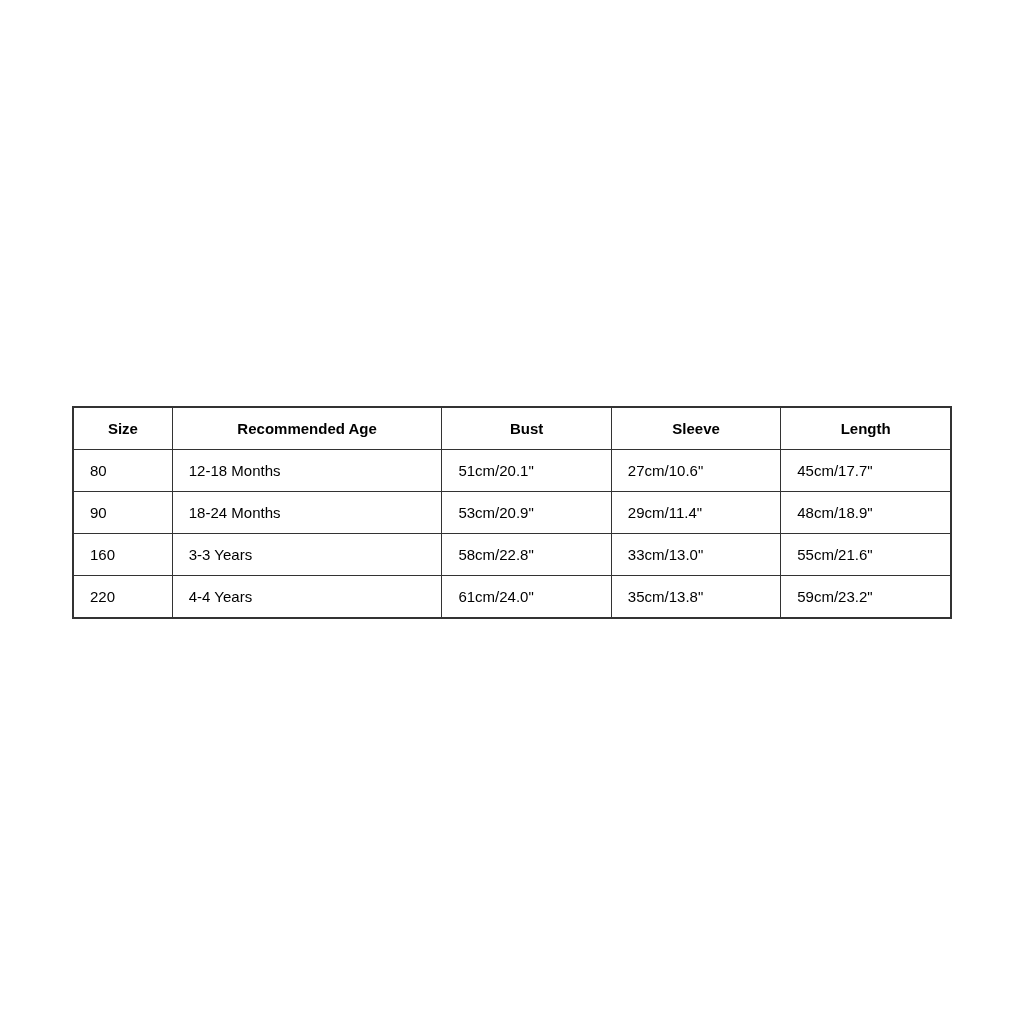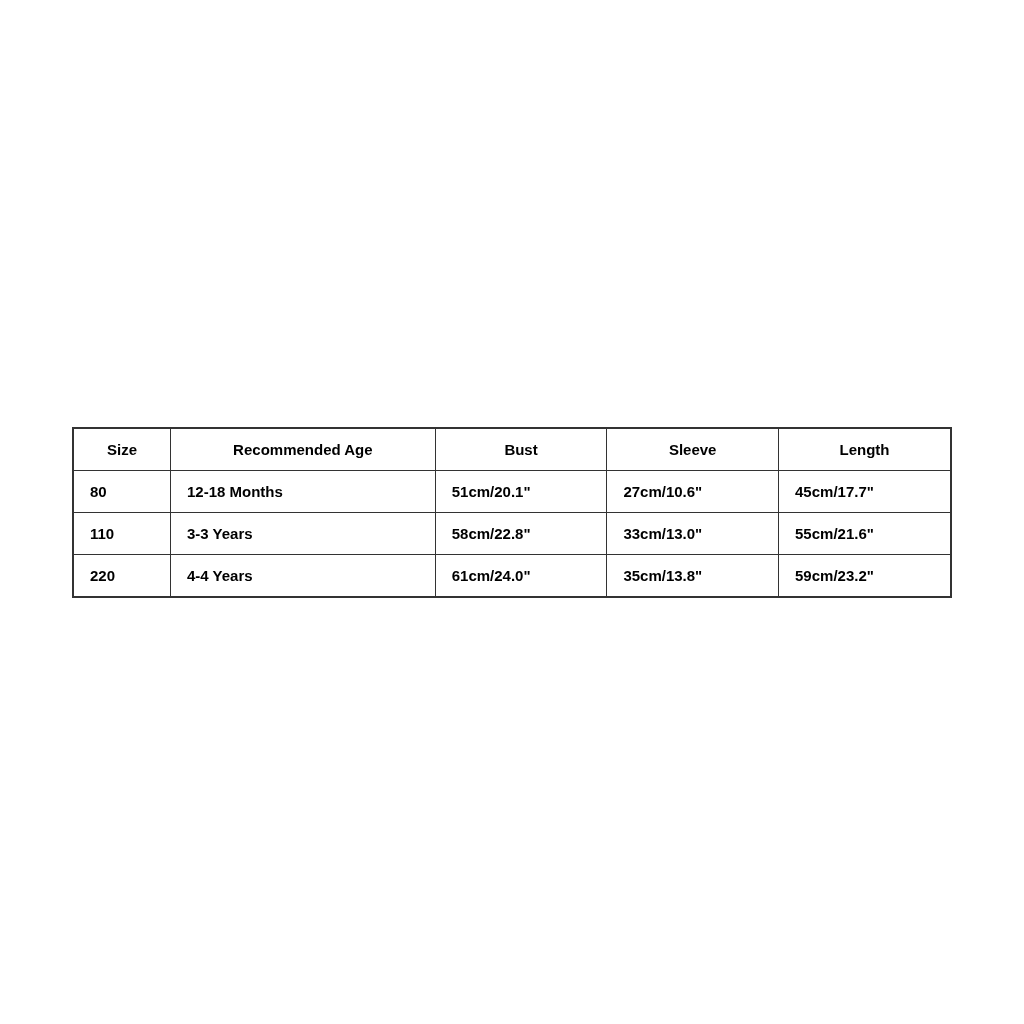--- a/index.html
+++ b/index.html
@@ -34,21 +34,21 @@
       padding: 12px 16px;
       font-size: 15px;
     }
 
     th {
       font-weight: bold;
       background-color: #ffffff;
     }
 
     td {
-      font-weight: bold;
+      font-weight: normal;
       background-color: #ffffff;
     }
 
     tr:first-child th {
       border-top: none;
     }
   </style>
 </head>
 <body>
 
@@ -65,21 +65,28 @@
     </thead>
     <tbody id="table-body">
     <tr>
           <td>80</td>
           <td>12-18 Months</td>
           <td>51cm/20.1"</td>
           <td>27cm/10.6"</td>
           <td>45cm/17.7"</td>
         </tr>
         <tr>
-          <td>110</td>
+          <td>90</td>
+          <td>18-24 Months</td>
+          <td>53cm/20.9"</td>
+          <td>29cm/11.4"</td>
+          <td>48cm/18.9"</td>
+        </tr>
+        <tr>
+          <td>160</td>
           <td>3-3 Years</td>
           <td>58cm/22.8"</td>
           <td>33cm/13.0"</td>
           <td>55cm/21.6"</td>
         </tr>
         <tr>
           <td>220</td>
           <td>4-4 Years</td>
           <td>61cm/24.0"</td>
           <td>35cm/13.8"</td>

